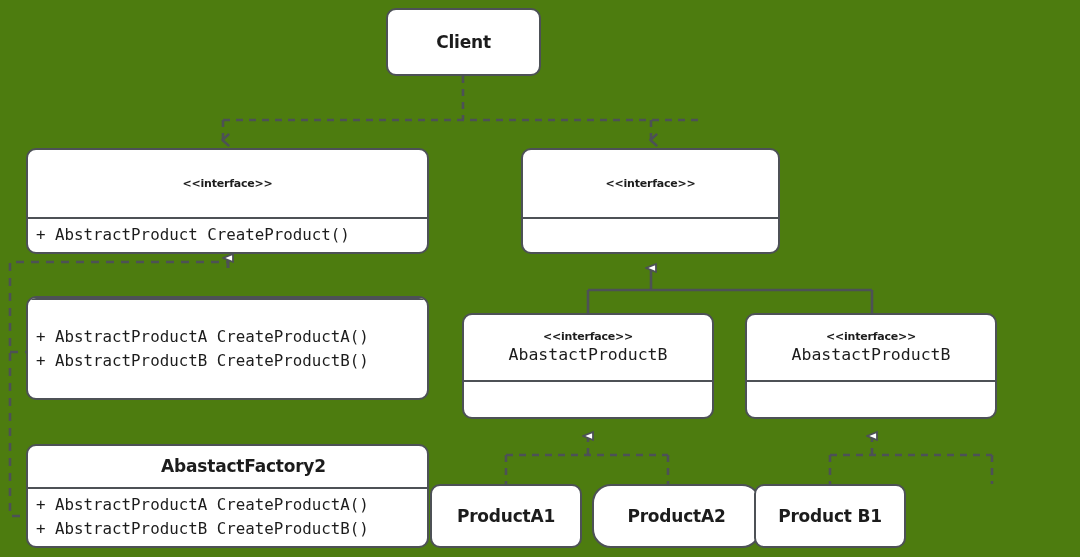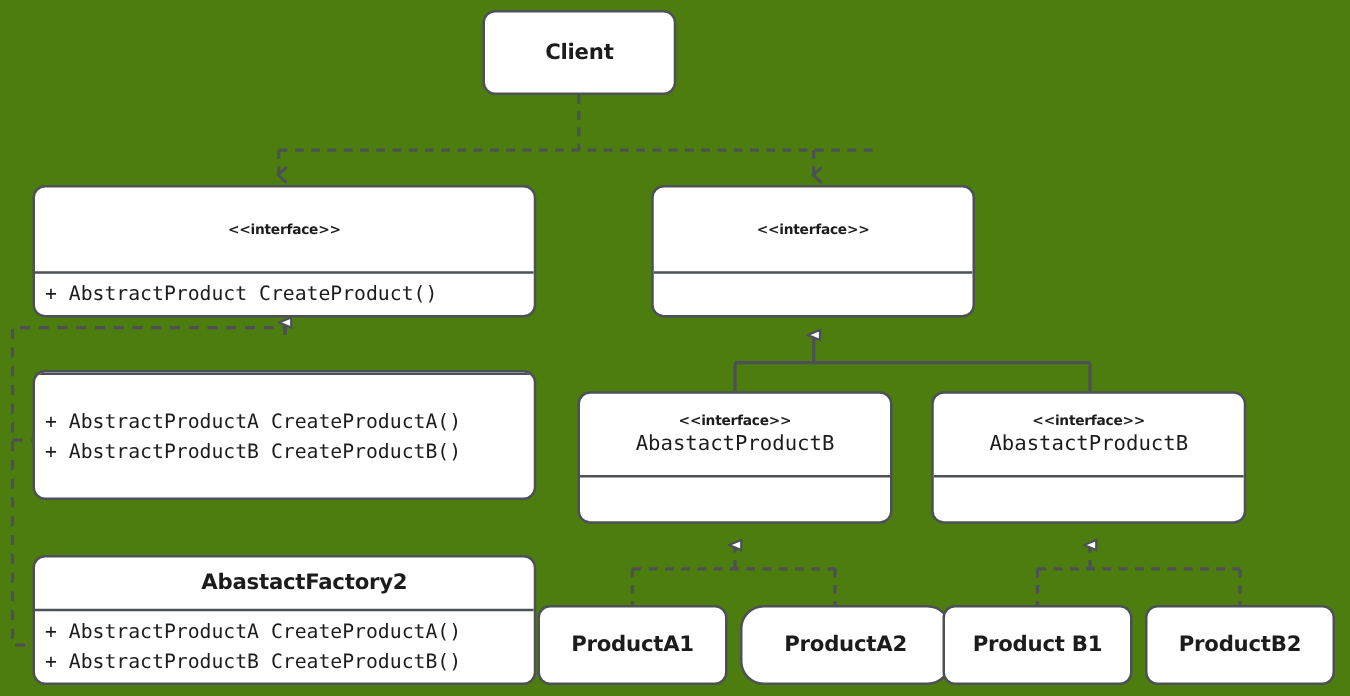--- a/index.html
+++ b/index.html
@@ -202,19 +202,14 @@
       <div class="cname-bold">ProductA2</div>
     </div>
   </div>
 
   <div class="node" style="left:754px; top:484px; width:152px; height:64px;">
     <div class="compartment hdr" style="flex:1;border-radius:28px;">
       <div class="cname-bold">Product B1</div>
     </div>
   </div>
 
-  <div class="node" style="left:916px; top:484px; width:152px; height:64px;">
-    <div class="compartment hdr" style="flex:1;">
-      <div class="cname-bold">ProductB2</div>
-    </div>
-  </div>
 
 </div>
 
 </body></html>

